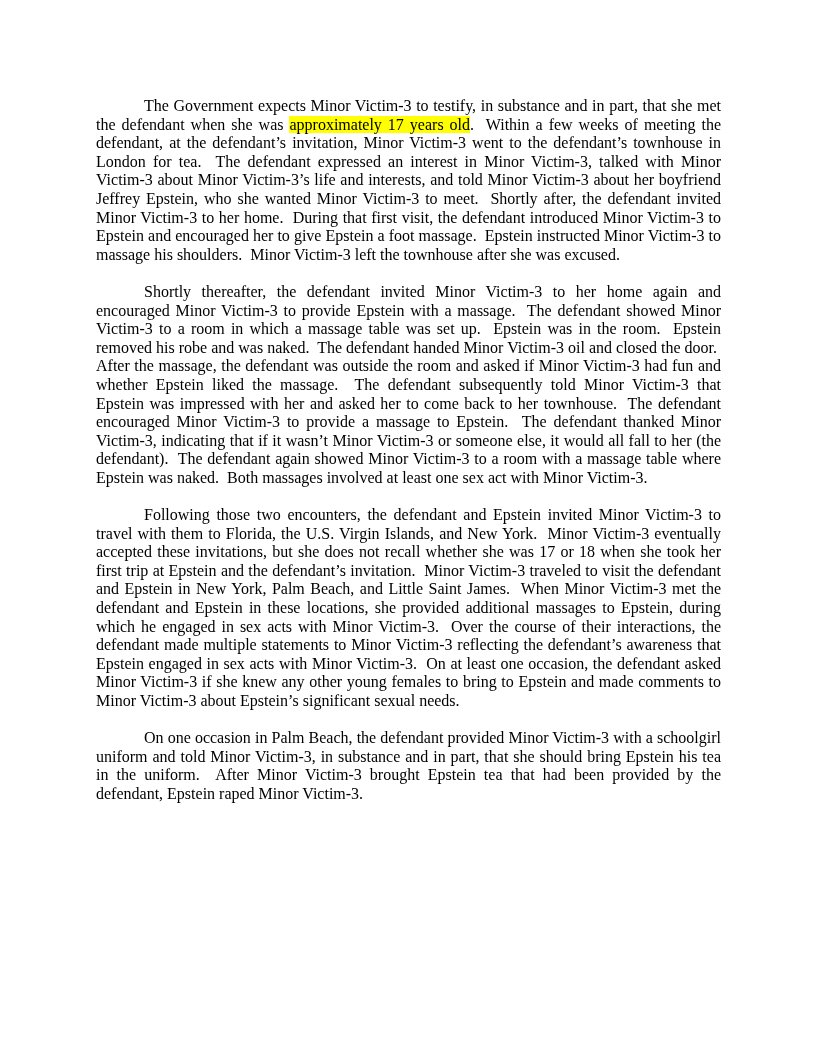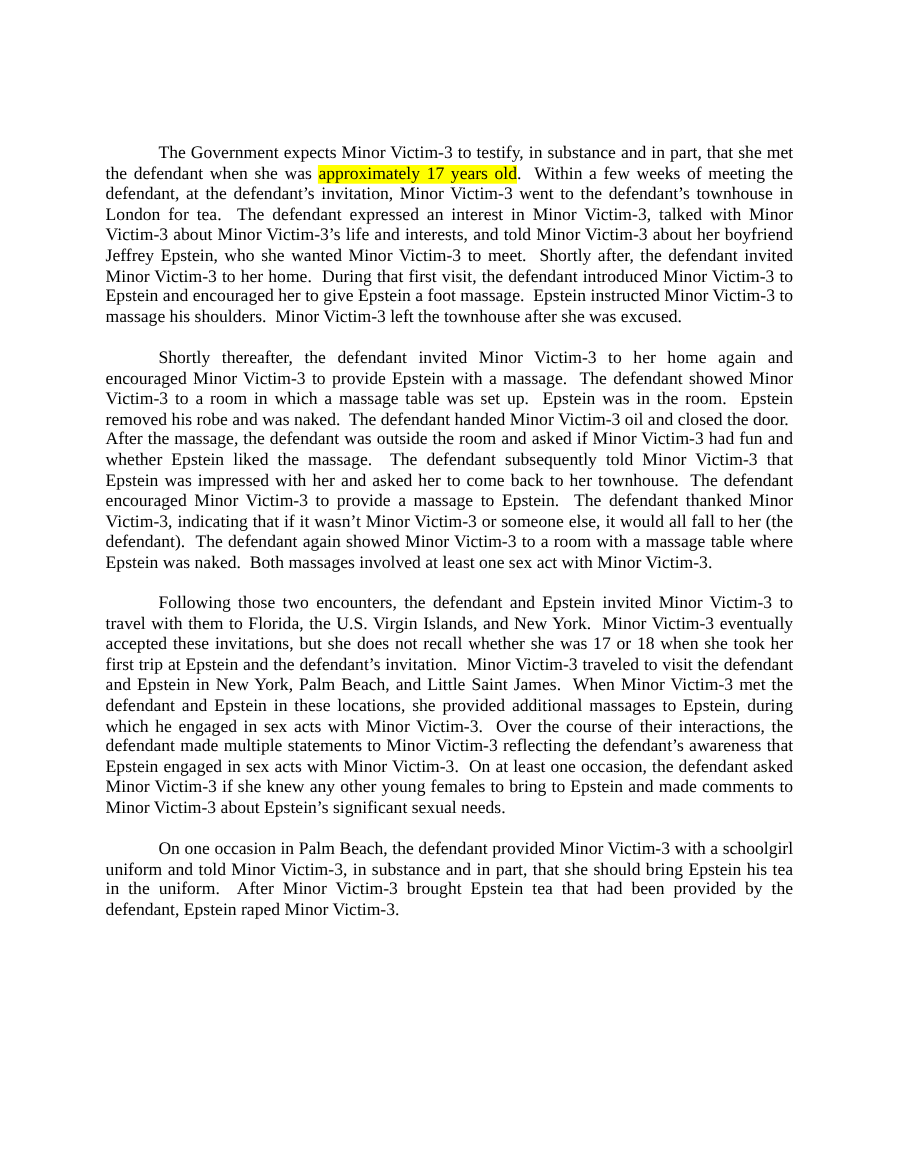--- a/index.html
+++ b/index.html
@@ -15,21 +15,20 @@
     overflow: hidden;
     box-sizing: border-box;
     padding: 97px 95px 0 96px;
   }
   .doc-body {
     font-family: "Liberation Serif", "DejaVu Serif", serif;
     font-size: 16px;
     line-height: 18.6px;
     color: #000000;
     text-align: justify;
-    margin-top: 34px;
   }
   .para {
     margin: 0 0 18.6px 0;
     text-indent: 48px;
   }
   mark.hl {
     background-color: var(--hl, #ffff00);
     color: inherit;
     padding: 0;
   }

